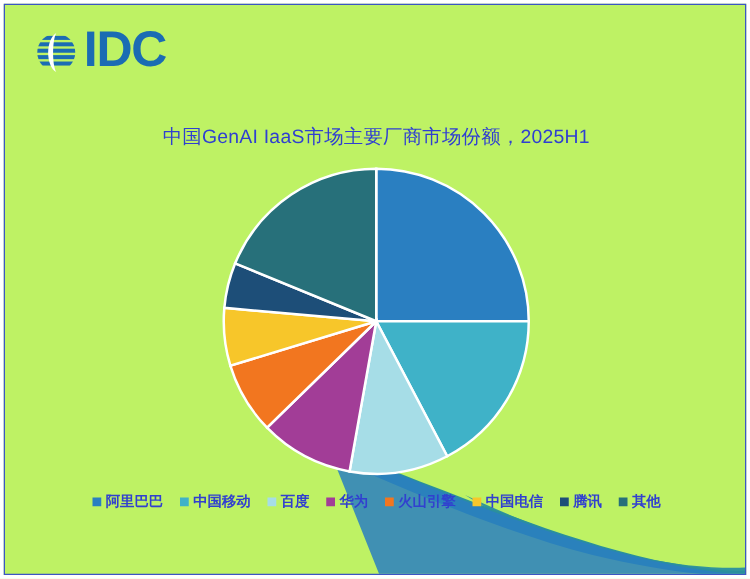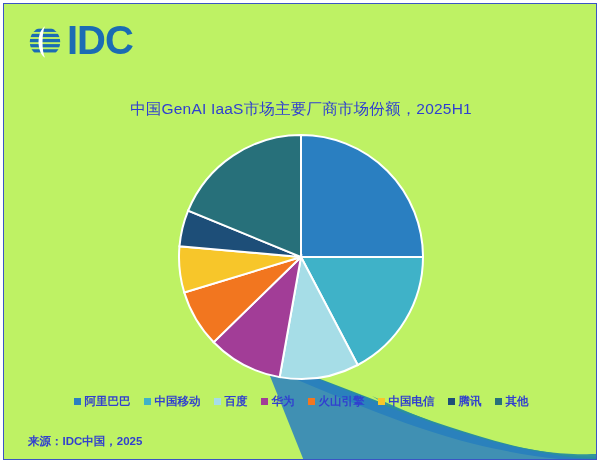--- a/index.html
+++ b/index.html
@@ -160,16 +160,15 @@
         <div class="legend-item">
           <span class="legend-swatch" style="background: rgb(29, 78, 120);"></span>
           <span class="legend-label">腾讯</span>
         </div>
         <div class="legend-item">
           <span class="legend-swatch" style="background: rgb(39, 112, 122);"></span>
           <span class="legend-label">其他</span>
         </div>
       </div>
 
-    <div id="source">来源：IDC中国，2025</div>
 
   </div>
 </div>
 
 </body></html>

